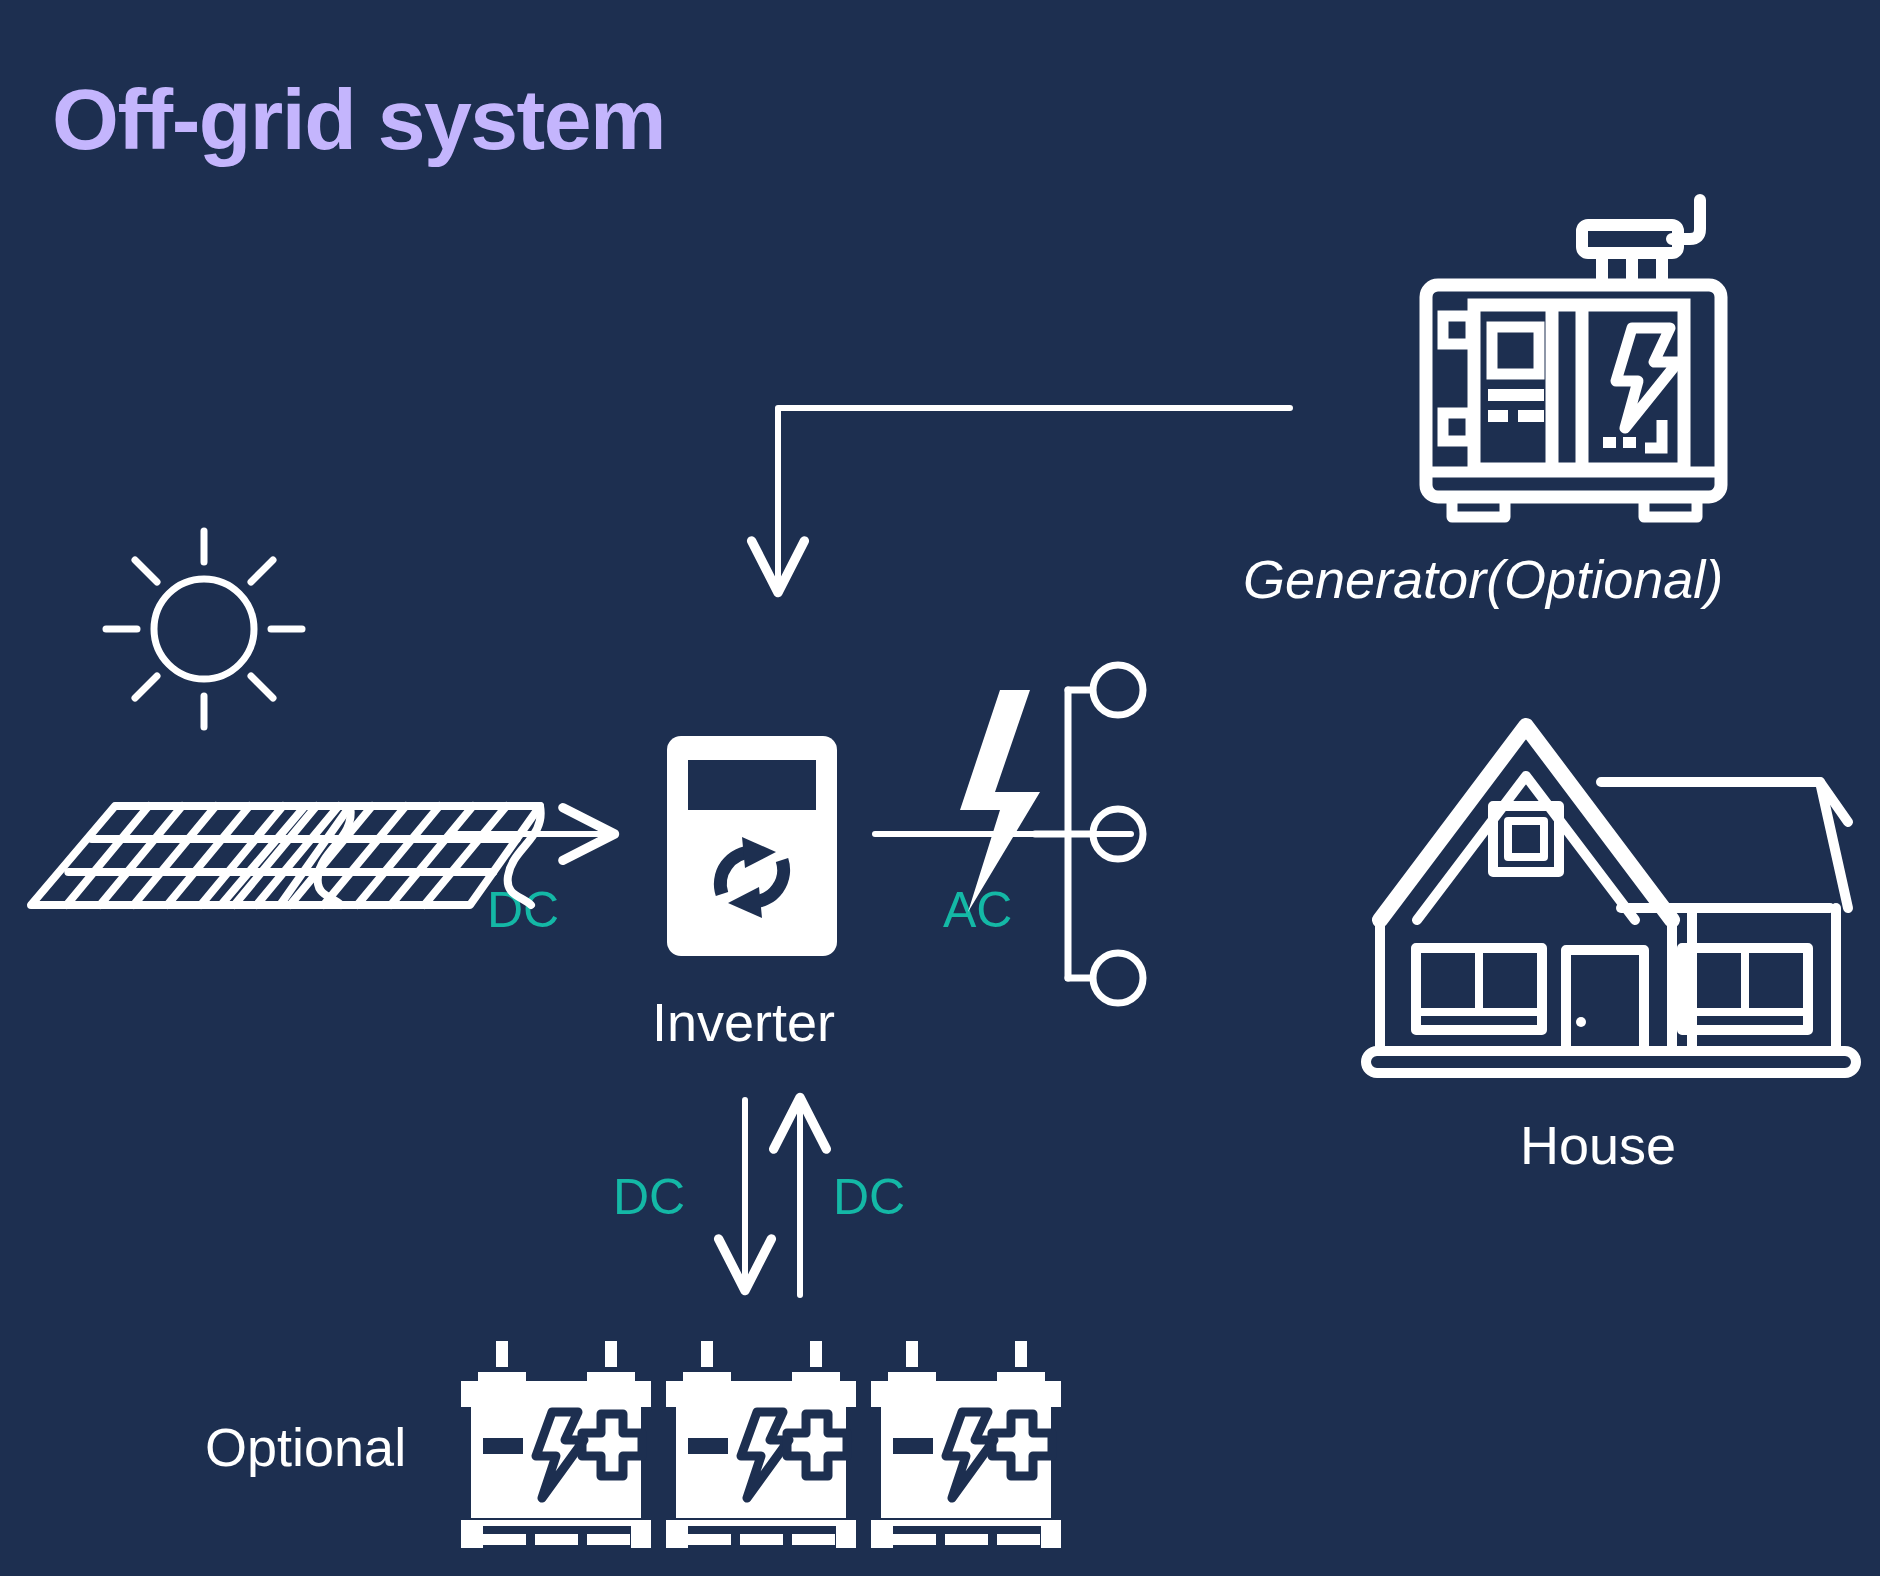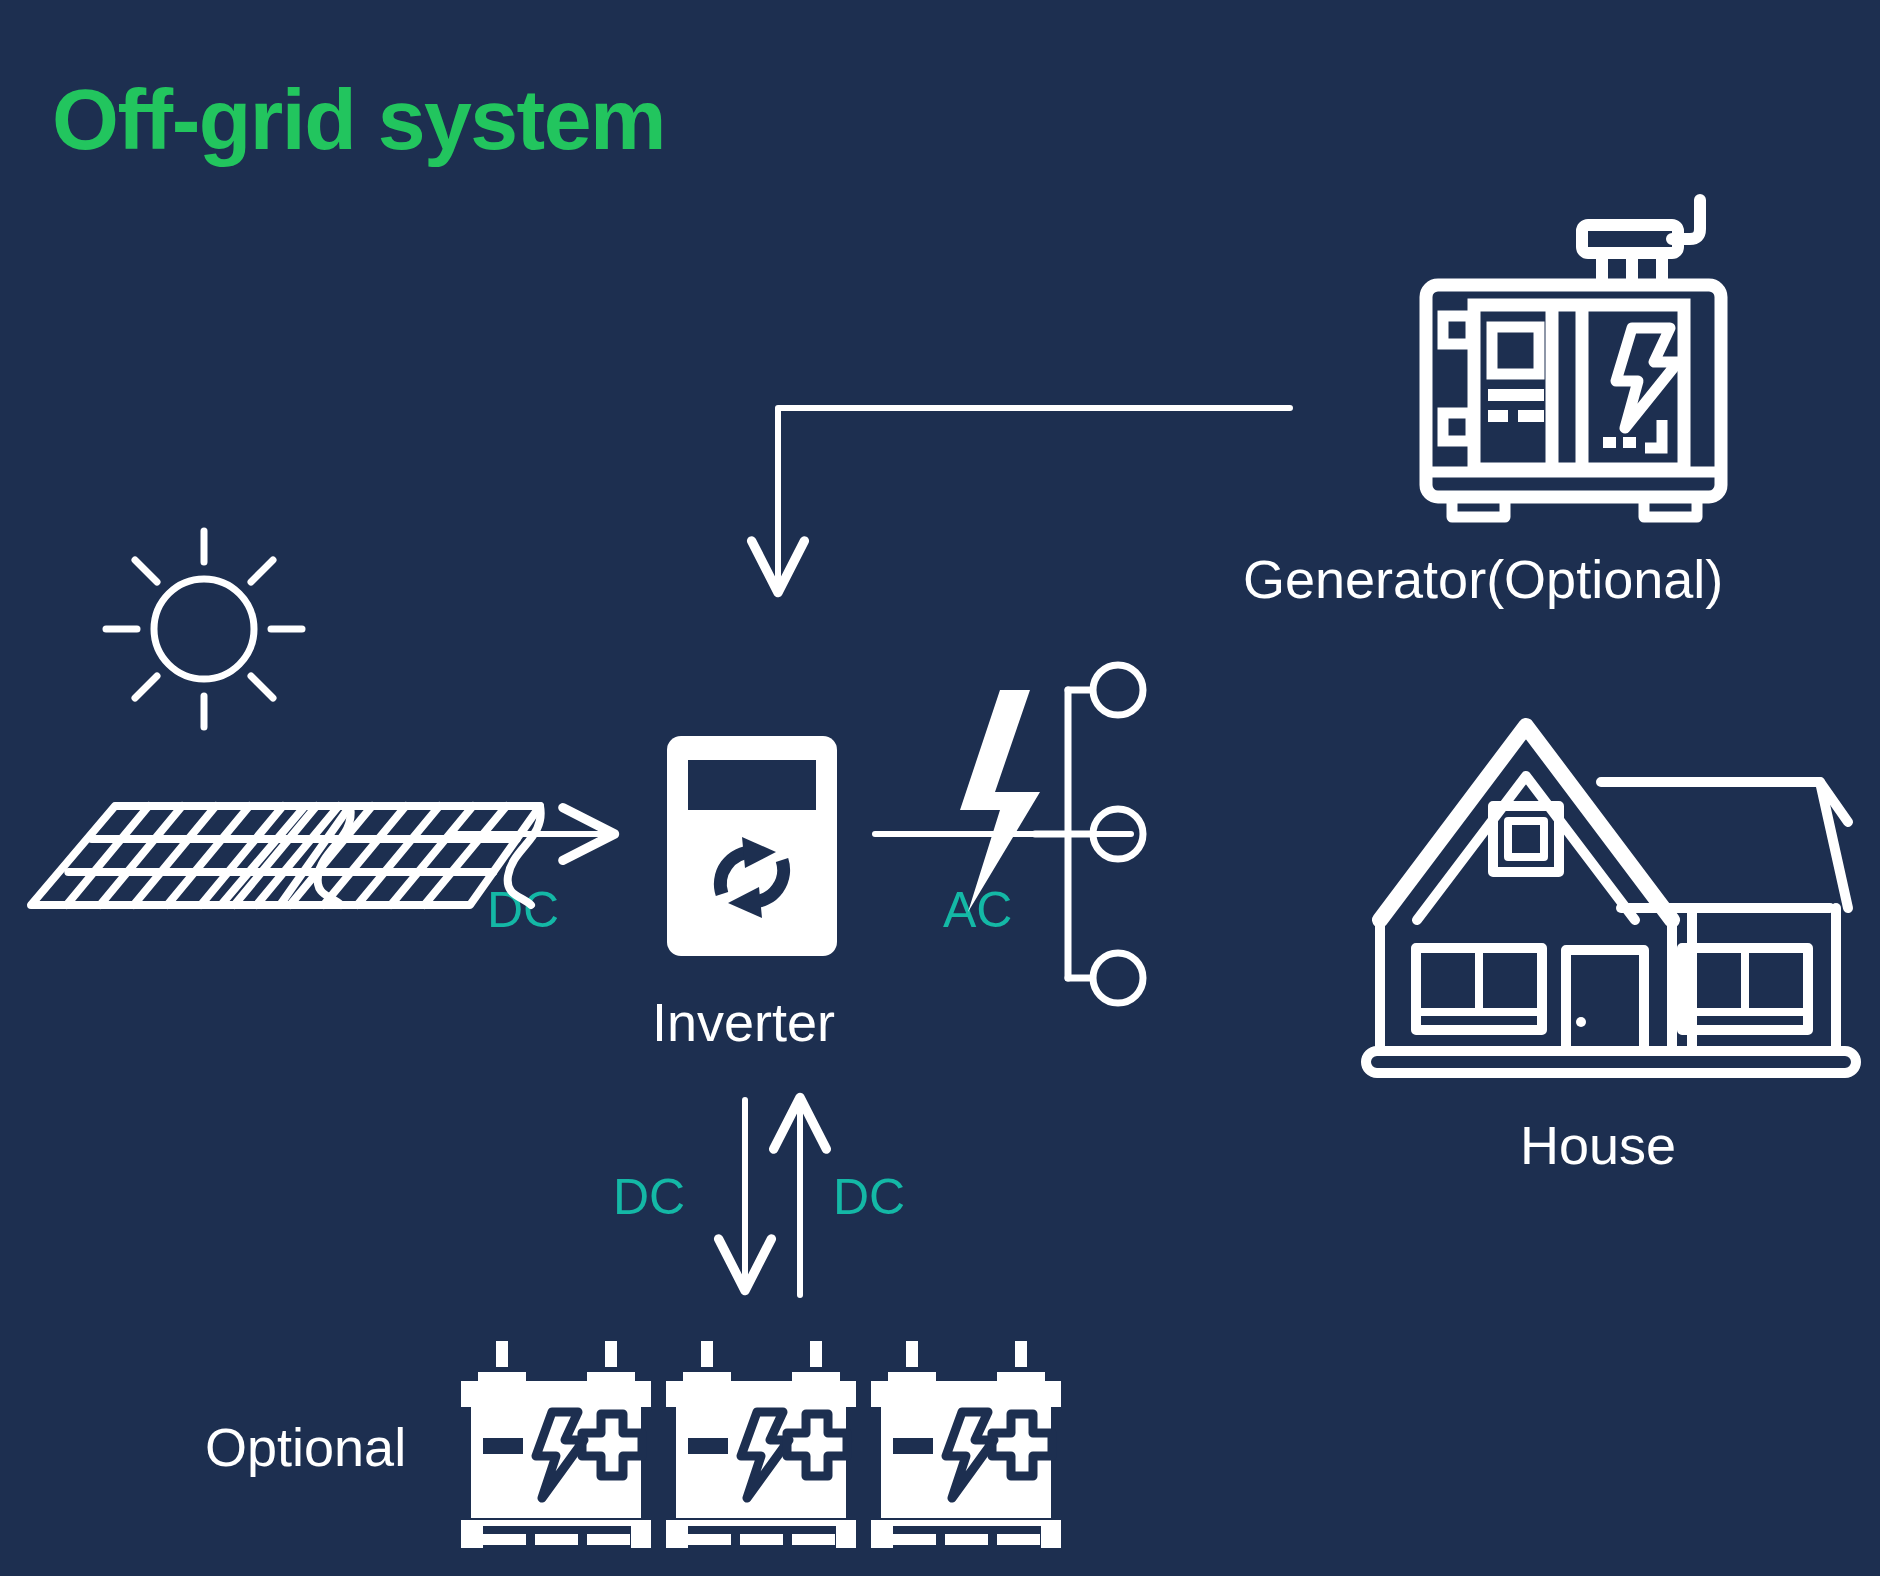--- a/index.html
+++ b/index.html
@@ -24,42 +24,42 @@
     width: 1880px;
     height: 1576px;
   }
   .abs { position: absolute; }
 
   .title {
     left: 52px;
     top: 76px;
     font-size: 86px;
     font-weight: bold;
-    color: #22c55e;
+    color: #c4b5fd;
     letter-spacing: -1.5px;
     line-height: 1;
     white-space: nowrap;
   }
   .lbl {
     color: #ffffff;
     font-size: 54px;
     line-height: 1;
     white-space: nowrap;
     font-weight: 400;
   }
   .lbl-sm {
     color: #14b8a6;
     font-size: 50px;
     line-height: 1;
     white-space: nowrap;
     font-weight: 400;
   }
   .lbl-solar  { left: 28px;   top: 992px; }
   .lbl-inv    { left: 620px;  top: 995px; margin-left: 32px; }
-  .lbl-gen    { left: 1243px; top: 552px; }
+  .lbl-gen    { left: 1243px; top: 552px; font-style: italic; }
   .lbl-house  { left: 1520px; top: 1118px; text-align: right; }
   .lbl-batt   { left: 205px;  top: 1420px; }
   .lbl-dc1    { left: 487px;  top: 885px; }
   .lbl-ac     { left: 943px;  top: 885px; }
   .lbl-dc2    { left: 613px;  top: 1172px; }
   .lbl-dc3    { left: 833px;  top: 1172px; }
 </style>
 </head>
 <body>
 

